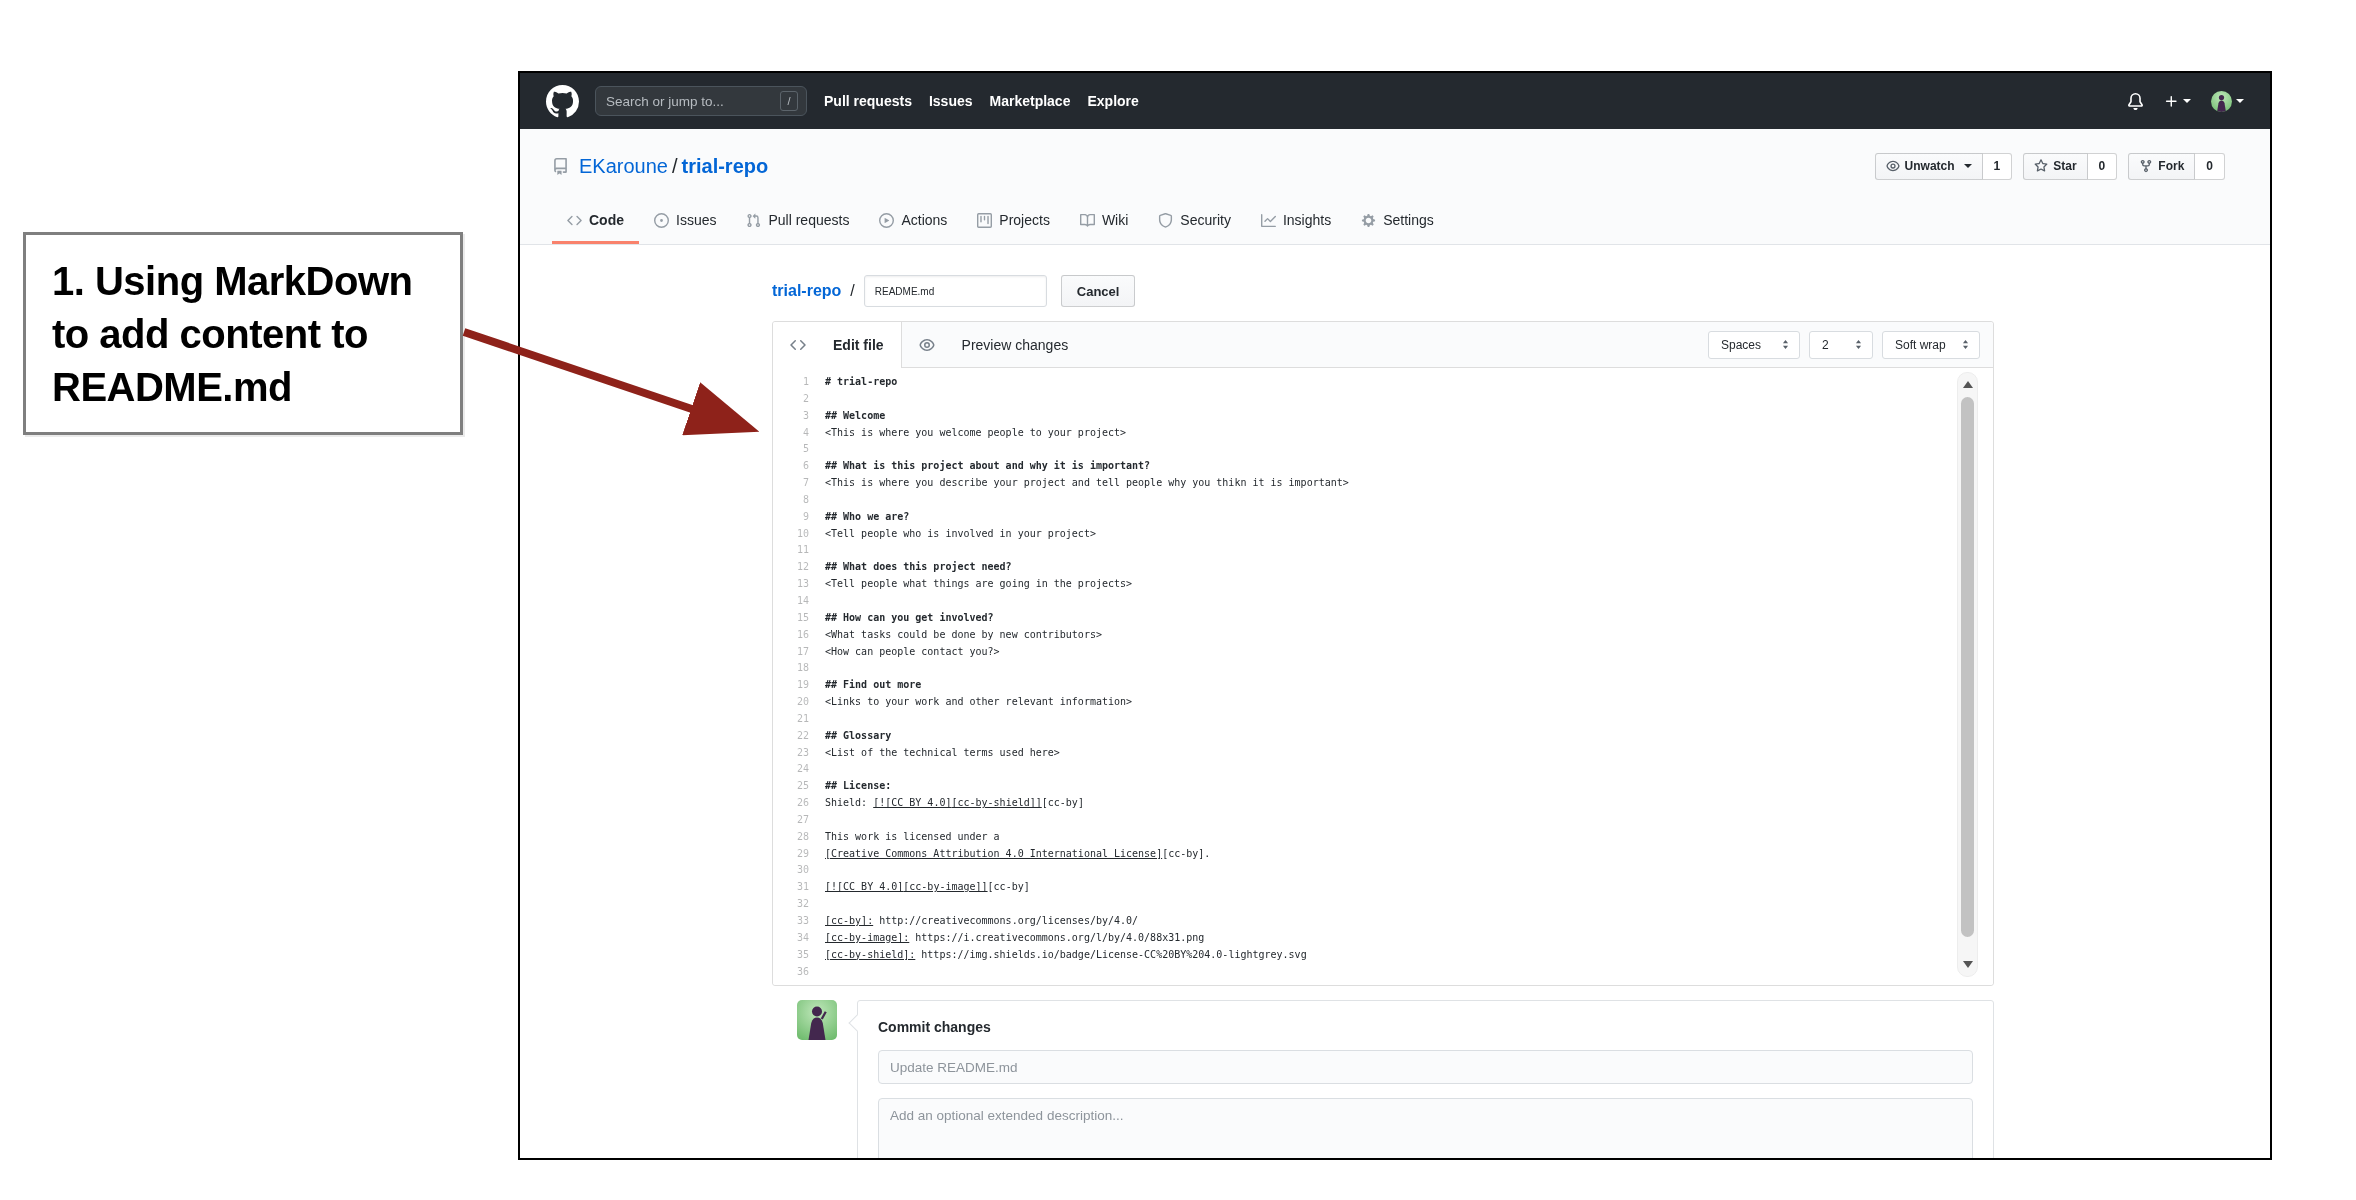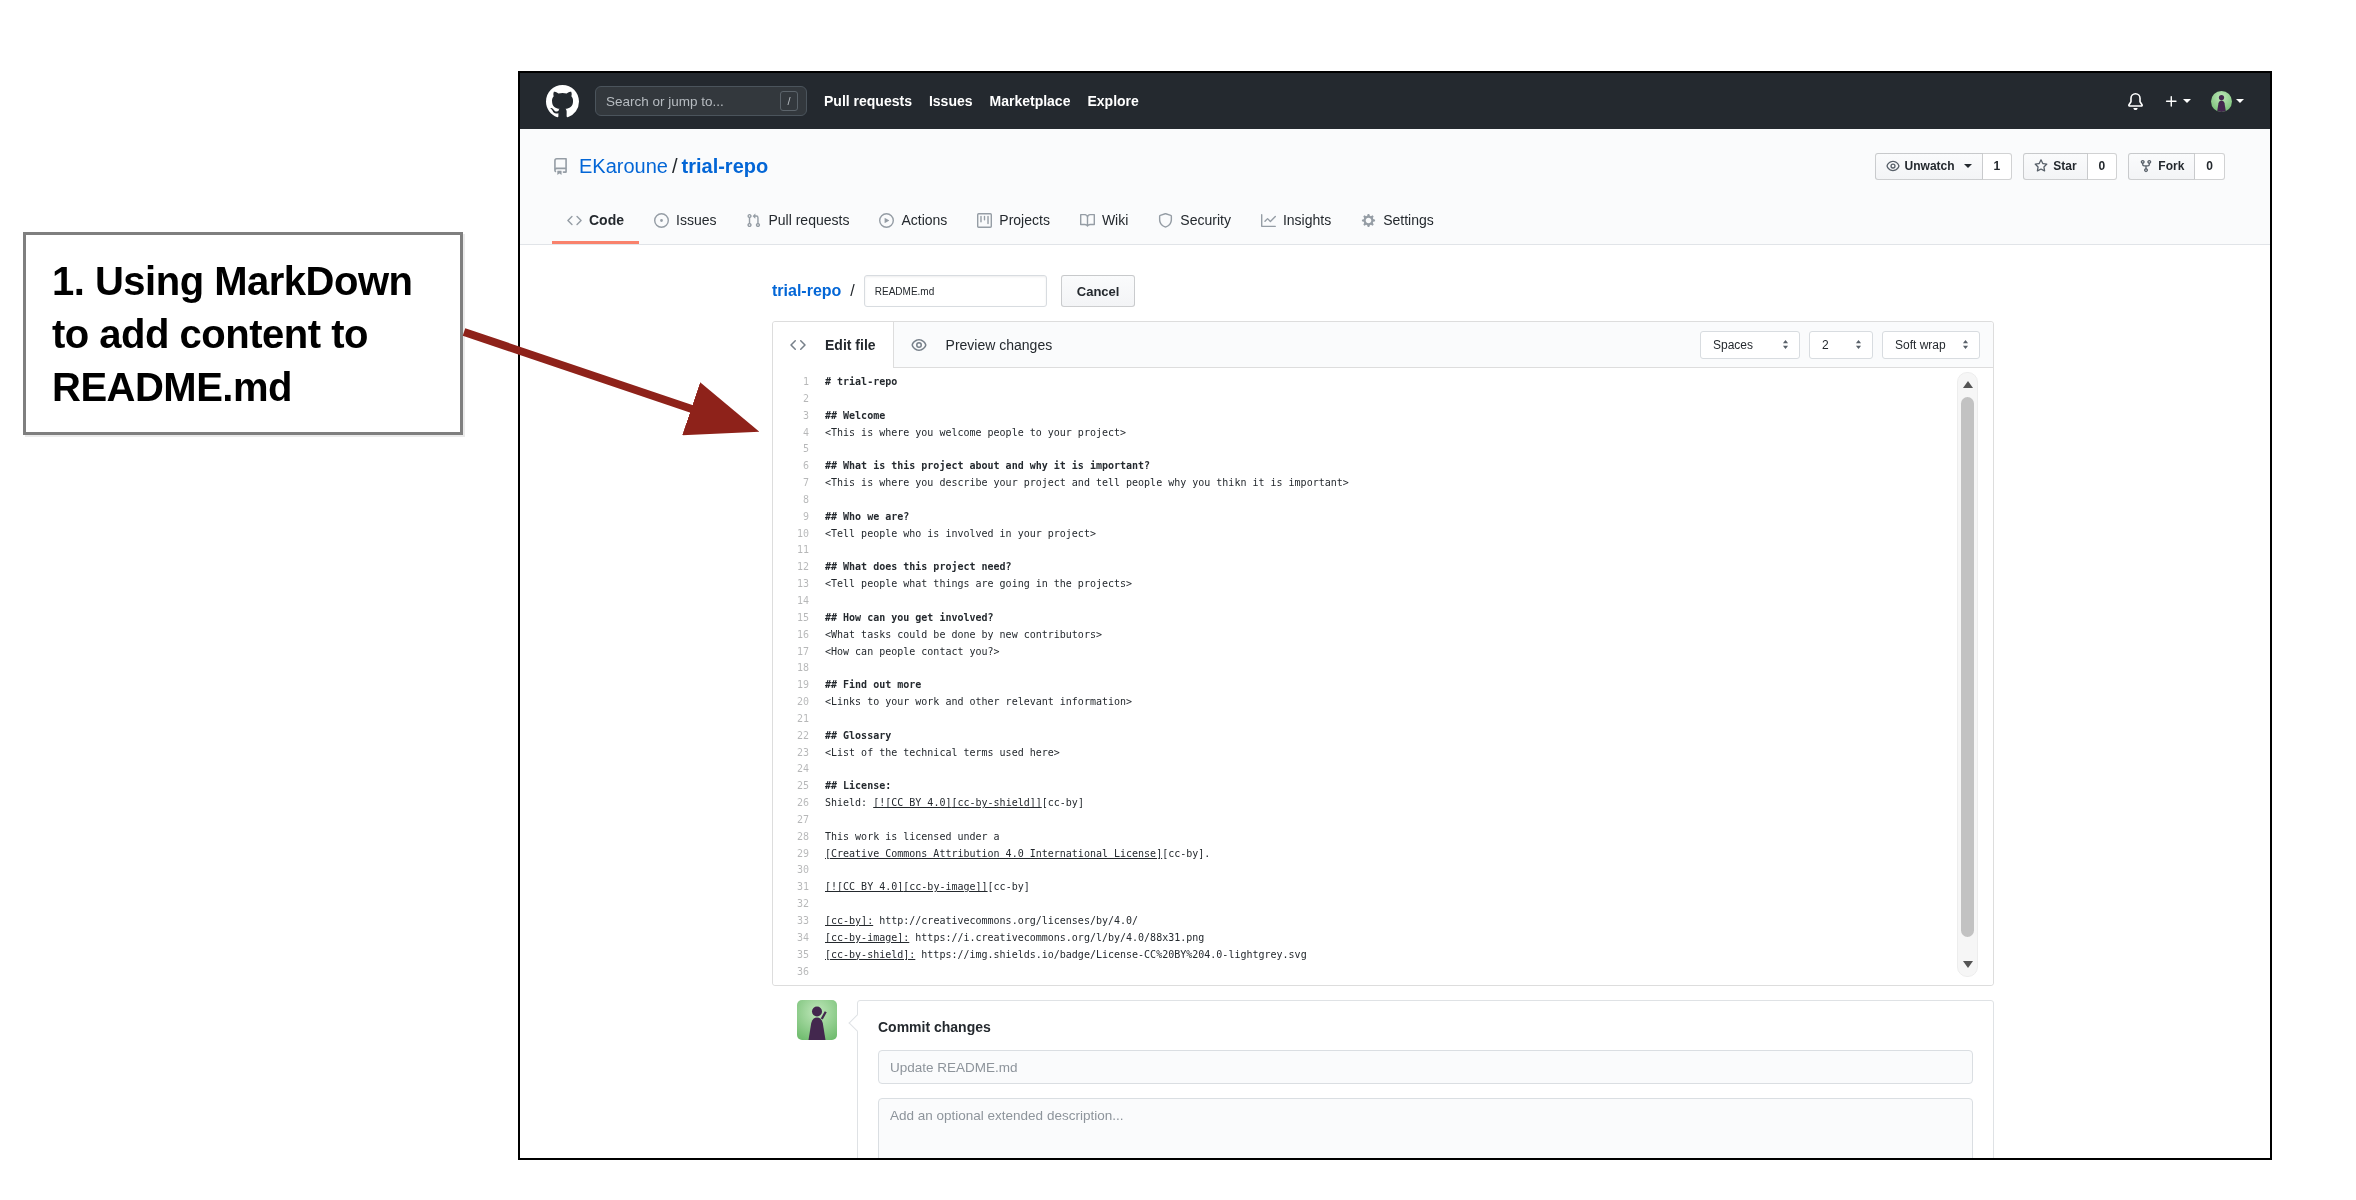--- a/index.html
+++ b/index.html
@@ -65,31 +65,31 @@
   .filename-input{ width:183px; height:32px; border:1px solid #d8dce0; border-radius:3px; padding:0 10px;
     font-size:10px; color:#24292e; background:#fff; box-shadow:inset 0 1px 2px rgba(27,31,35,.075); font-family:inherit; }
   .cancel-btn{ margin-left:14px; height:32px; padding:0 15px; font-size:13px; font-weight:600; color:#24292e;
     background:linear-gradient(#fafbfc,#f3f4f6); border:1px solid rgba(27,31,35,.2); border-radius:3px;
     font-family:inherit; cursor:pointer; }
 
   
   .editor-panel{ margin-top:8px; border:1px solid #ddd; border-radius:3px; background:#fff; }
   .editor-header{ background:#fafbfc; border-bottom:1px solid #ddd; display:flex; align-items:center;
     height:46px; border-radius:3px 3px 0 0; }
-  .editor-tab{ display:flex; align-items:center; gap:19px; height:46px; padding:0 17px; font-size:14px;
+  .editor-tab{ display:flex; align-items:center; gap:27px; height:46px; padding:0 17px; font-size:14px;
     color:#24292e; background:transparent; border:0; font-family:inherit; cursor:pointer; }
   .editor-tab .ic{ color:#77808a; display:flex; }
   .editor-tab.active{ background:#fff; font-weight:600; border-right:1px solid #ddd;
     border-top-left-radius:3px; margin-bottom:-1px; height:47px; }
   .editor-controls{ margin-left:auto; display:flex; gap:9px; align-items:center; padding-right:13px; }
   .select-btn{ height:28px; background:#fff; border:1px solid #d8dce0; border-radius:3px; font-size:12px;
     color:#24292e; display:flex; align-items:center; justify-content:space-between; padding:0 8px 0 12px;
     font-family:inherit; cursor:pointer; }
   .select-btn .ic{ color:#586069; display:flex; margin-left:10px; }
-  .sel0{ width:100px; } .sel1{ width:64px; } .sel2{ width:98px; }
+  .sel0{ width:92px; } .sel1{ width:64px; } .sel2{ width:98px; }
 
   .code-area{ position:relative; height:617px; background:#fff; overflow:hidden;
     border-radius:0 0 3px 3px; padding-top:6px; cursor:text; }
   .code-line{ display:flex; height:16.85px; line-height:16.8px;
     font-family:"DejaVu Sans Mono", monospace; font-size:10px; }
   .ln{ width:52px; text-align:right; padding-right:16px; color:rgba(27,31,35,.32); flex:none; }
   .code{ white-space:pre; color:var(--code-color,#24292e); }
   .code .b{ font-weight:bold; }
   .code .u{ text-decoration:underline; }
 

